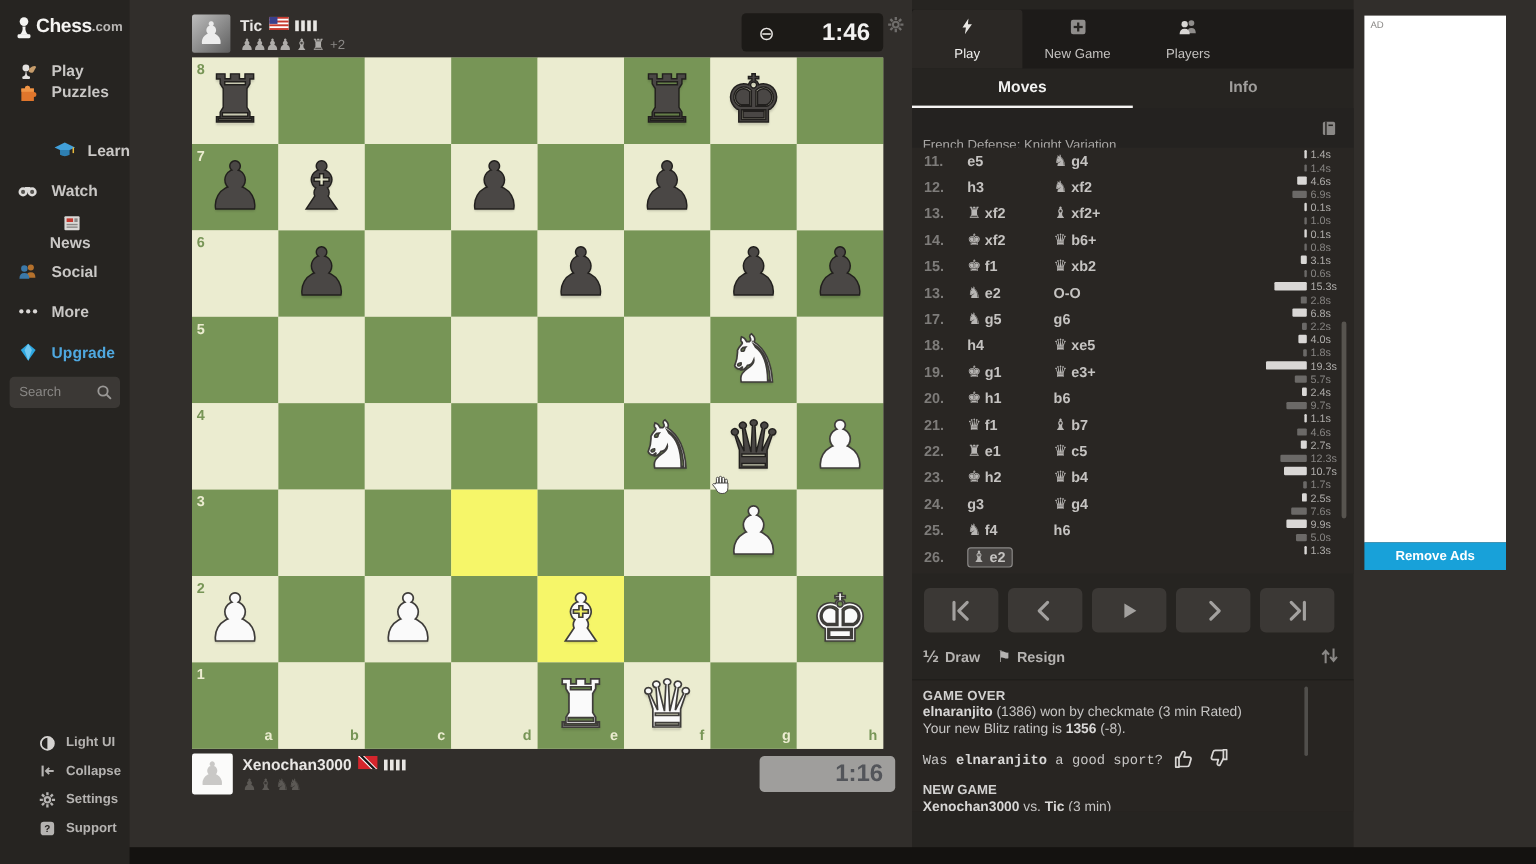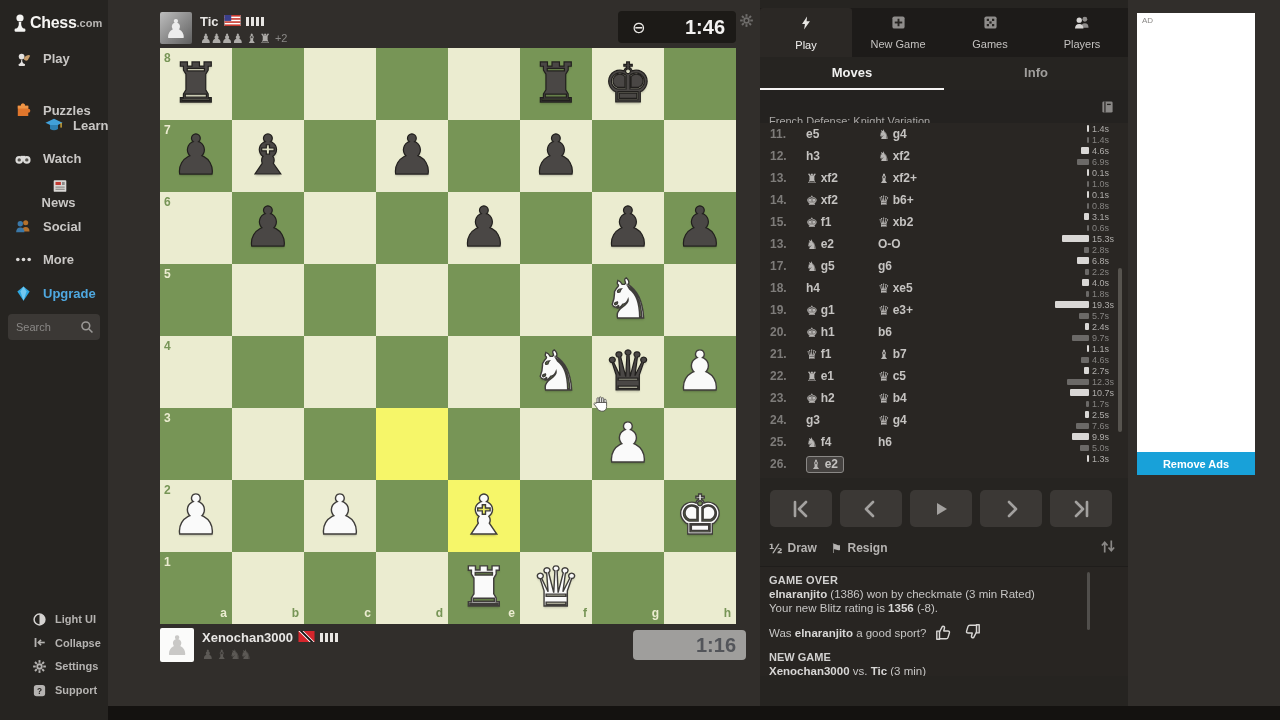--- a/index.html
+++ b/index.html
@@ -105,21 +105,21 @@
     cursor:pointer; margin-left:9px; }
   .ctrl .half { font-family:"DejaVu Sans",sans-serif; font-size:13px; }
   .ctrl .flagg { font-family:"DejaVu Sans",sans-serif; font-size:13px; }
   #fliparea { position:absolute; right:12px; top:538px; cursor:pointer; }
 
   #gameover { position:absolute; left:0; top:566px; width:368px; height:110px; background:#282522;
     border-top:1px solid #1f1d1b; padding:7px 0 0 9px; color:#c6c5c4; font-size:11.5px; overflow:hidden; }
   #gameover .hdr { font-size:11px; font-weight:bold; color:#d2d1d0; letter-spacing:.2px; }
   #gameover .ln { margin-top:2px; }
   #gameover b { color:#d8d7d6; }
-  #sportline { margin-top:9px; display:flex; align-items:center; gap:8px; }
+  #sportline { margin-top:9px; display:flex; align-items:center; gap:8px;font-family:Liberation Mono, monospace; }
   .thumb { cursor:pointer; }
   #gameover .hdr2 { margin-top:8px; font-size:11px; font-weight:bold; color:#d2d1d0; }
   #chat-scroll { position:absolute; left:327px; top:572px; width:3px; height:58px; background:#514f4c; border-radius:2px; }
 
   #chatrow { position:absolute; left:0; top:676px; width:368px; height:33px; border-top:1px solid #353230;
     display:flex; align-items:center; }
   #chatrow input { flex:1; background:transparent; border:none; outline:none; color:#cfcdcb;
     font-size:12px; padding-left:5px; font-family:"Liberation Sans",sans-serif; }
   #chatrow input::placeholder { color:#6b6967; }
   #smiley { font-family:"DejaVu Sans",sans-serif; color:#8a8886; font-size:16px; margin-right:14px; cursor:pointer; }
@@ -153,21 +153,21 @@
           <span class="nico">
             <svg width="19" height="19" viewBox="0 0 20 20">
               <circle cx="8" cy="8" r="3" fill="#e3e1df"></circle>
               <path d="M5.7 16 q2.4-2 1.9-4.8 h1 q-.5 2.8 1.9 4.8 z" fill="#e3e1df"></path>
               <rect x="4.8" y="15.4" width="6.8" height="2.4" rx="1" fill="#e3e1df"></rect>
               <path d="M11 8.5 q4.5-3.5 6-1.4 l-2.4 4.4 q-2 1.8-4.2-.4 z" fill="#c79d6c"></path>
             </svg>
           </span>
           <span class="nlab">Play</span>
         </div>
-        <div class="nav-item" style="top: 88px; align-items: flex-end;">
+        <div class="nav-item" style="top: 61px;">
           <span class="nico">
             <svg width="19" height="19" viewBox="0 0 20 20">
               <path d="M4 7 h3.2 a2.2 2.2 0 1 1 4.4 0 H15 v3.2 a2.2 2.2 0 1 1 0 4.4 V18 H4 z" fill="#e0762c"></path>
               <path d="M4 7 h3.2 a2.2 2.2 0 1 1 4.4 0 H15 v3 H4 z" fill="#ef9546"></path>
             </svg>
           </span>
           <span class="nlab">Puzzles</span>
         </div>
         <div class="nav-item" style="top: 110.2px; padding-left: 32px;">
           <span class="nico">
@@ -500,33 +500,20 @@
         </div>
         <div class="tab">
           <span><svg width="15" height="15" viewBox="0 0 16 16">
               <rect x="1.5" y="1.5" width="13" height="13" rx="2" fill="#8f8d8b"></rect>
               <rect x="7" y="4" width="2" height="8" fill="#262421"></rect>
               <rect x="4" y="7" width="8" height="2" fill="#262421"></rect>
             </svg></span>
           <span class="tlab">New Game</span>
         </div>
         <div class="tab">
-          <span><svg width="15" height="15" viewBox="0 0 16 16">
-              <rect x="1.5" y="1.5" width="13" height="13" rx="2" fill="#8f8d8b"></rect>
-              <g fill="#262421">
-                <rect x="4" y="4" width="2.4" height="2.4"></rect>
-                <rect x="9.6" y="4" width="2.4" height="2.4"></rect>
-                <rect x="6.8" y="6.8" width="2.4" height="2.4"></rect>
-                <rect x="4" y="9.6" width="2.4" height="2.4"></rect>
-                <rect x="9.6" y="9.6" width="2.4" height="2.4"></rect>
-              </g>
-            </svg></span>
-          <span class="tlab">Games</span>
-        </div>
-        <div class="tab">
           <span><svg width="17" height="15" viewBox="0 0 18 16">
               <circle cx="11.5" cy="4.5" r="2.6" fill="#8f8d8b"></circle>
               <path d="M7.6 13.5 q0-4.6 3.9-4.6 t3.9 4.6 z" fill="#8f8d8b"></path>
               <circle cx="5.5" cy="5.5" r="2.8" fill="#d8d6d4"></circle>
               <path d="M1 14.5 q0-5 4.5-5 t4.5 5 z" fill="#d8d6d4"></path>
             </svg></span>
           <span class="tlab">Players</span>
         </div>
       </div>
     <div id="subtabs">

